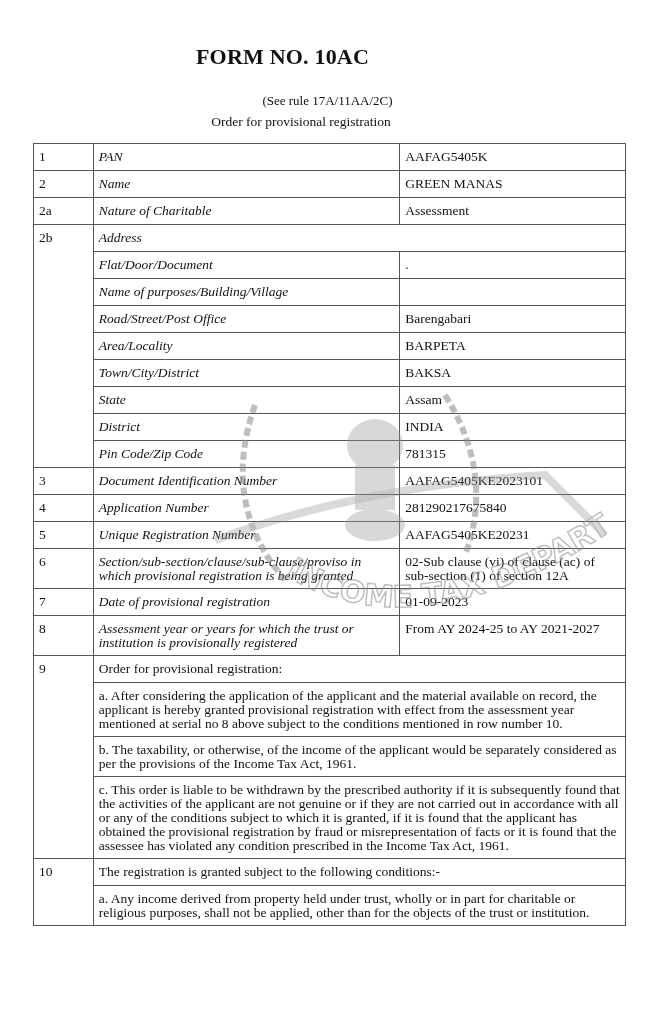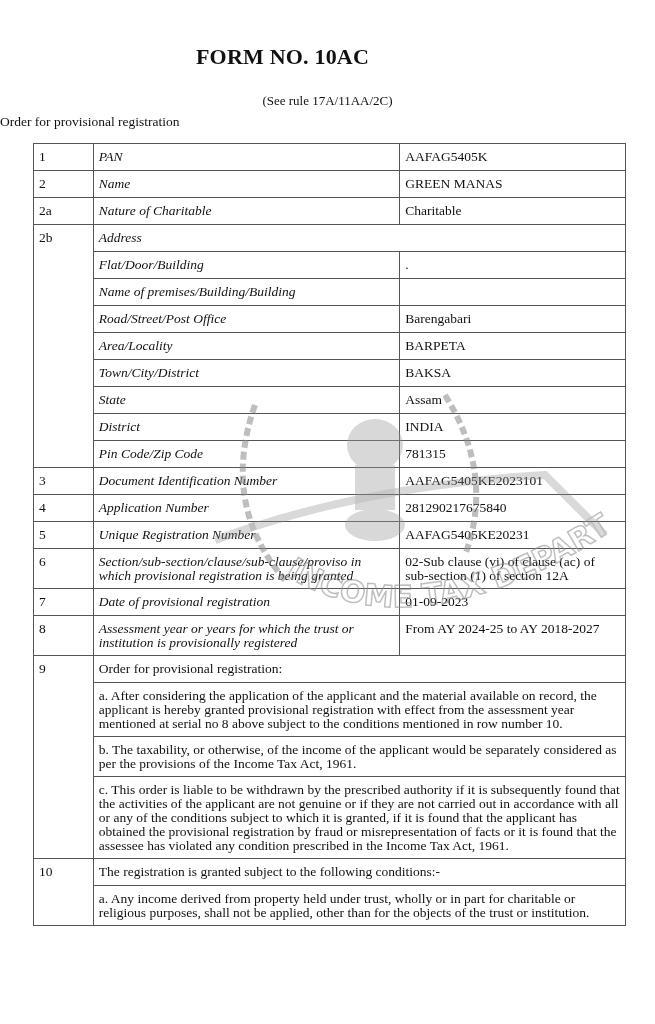--- a/index.html
+++ b/index.html
@@ -1,21 +1,21 @@
 <!DOCTYPE html>
 <html><head>
 <meta charset="utf-8">
 <style>
   html, body { margin: 0; padding: 0; background: #ffffff; }
   body { width: 655px; height: 1024px; position: relative; overflow: hidden;
          font-family: "Liberation Serif", "DejaVu Serif", serif; color: #111; }
   .title { position: absolute; top: 44px; left: 0; width: 565px; text-align: center;
            font-size: 22px; font-weight: bold; letter-spacing: 0.2px; }
   .subtitle { position: absolute; top: 93px; left: 0; width: 655px; text-align: center; font-size: 13px; }
-  .subtitle2 { position: absolute; top: 114px; left: 0; width: 602px; font-size: 13.5px; }
+  .subtitle2 { position: absolute; top: 114px; left: 0; width: 602px; text-align: center; font-size: 13.5px; }
   table.form { position: absolute; top: 143px; left: 33px; width: 593px; border-collapse: collapse;
                font-size: 13.5px; line-height: 14px; }
   table.form td { border: 1px solid #555; vertical-align: top; padding: 6px 5px 5px 5px; }
   td.num { width: 49px; padding-left: 6px; }
   td.lbl { width: 296px; font-style: italic; }
   td.val { width: 215px; }
   tr.h27 td { height: 15px; }
   td.para { padding: 5px 5px 4px 5px; }
   .watermark { position: absolute; left: 215px; top: 365px; width: 420px; height: 310px; pointer-events: none; opacity: 0.55; }
 </style>
@@ -34,32 +34,32 @@
     <td class="val">AAFAG5405K</td>
   </tr>
   <tr class="h27">
     <td class="num">2</td>
     <td class="lbl">Name</td>
     <td class="val">GREEN MANAS</td>
   </tr>
   <tr class="h27">
     <td class="num">2a</td>
     <td class="lbl">Nature of Charitable</td>
-    <td class="val">Charitable</td>
+    <td class="val">Assessment</td>
   </tr>
   <tr class="h27">
     <td class="num" rowspan="9">2b</td>
     <td class="lbl" colspan="2">Address</td>
   </tr>
   <tr class="h27">
-    <td class="lbl">Flat/Door/Building</td>
+    <td class="lbl">Flat/Door/Document</td>
     <td class="val">.</td>
   </tr>
   <tr class="h27">
-    <td class="lbl">Name of premises/Building/Building</td>
+    <td class="lbl">Name of purposes/Building/Village</td>
     <td class="val"></td>
   </tr>
   <tr class="h27">
     <td class="lbl">Road/Street/Post Office</td>
     <td class="val">Barengabari</td>
   </tr>
   <tr class="h27">
     <td class="lbl">Area/Locality</td>
     <td class="val">BARPETA</td>
   </tr>
@@ -100,21 +100,21 @@
     <td class="val">02-Sub clause (vi) of clause (ac) of sub-section (1) of section 12A</td>
   </tr>
   <tr class="h27">
     <td class="num">7</td>
     <td class="lbl">Date of provisional registration</td>
     <td class="val">01-09-2023</td>
   </tr>
   <tr>
     <td class="num">8</td>
     <td class="lbl">Assessment year or years for which the trust or institution is provisionally registered</td>
-    <td class="val">From AY 2024-25 to AY 2018-2027</td>
+    <td class="val">From AY 2024-25 to AY 2021-2027</td>
   </tr>
   <tr class="h27">
     <td class="num" rowspan="4">9</td>
     <td colspan="2">Order for provisional registration:</td>
   </tr>
   <tr>
     <td colspan="2" class="para">a. After considering the application of the applicant and the material available on record, the applicant is hereby granted provisional registration with effect from the assessment year mentioned at serial no 8 above subject to the conditions mentioned in row number 10.</td>
   </tr>
   <tr>
     <td colspan="2" class="para">b. The taxability, or otherwise, of the income of the applicant would be separately considered as per the provisions of the Income Tax Act, 1961.</td>

